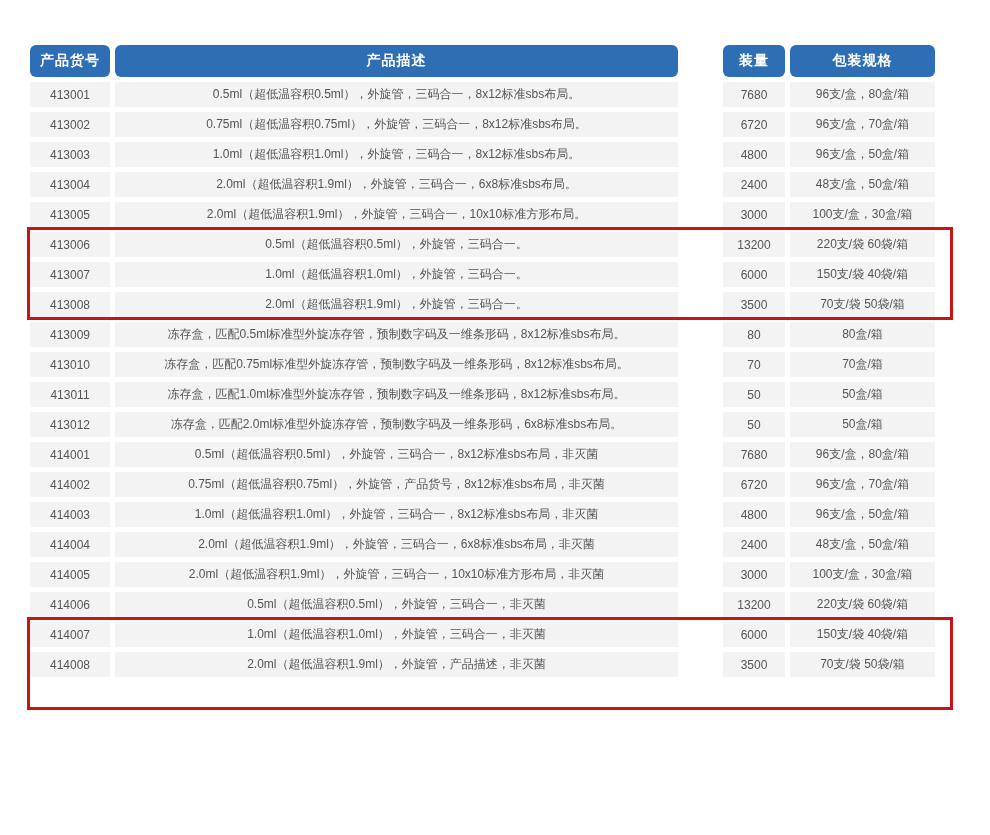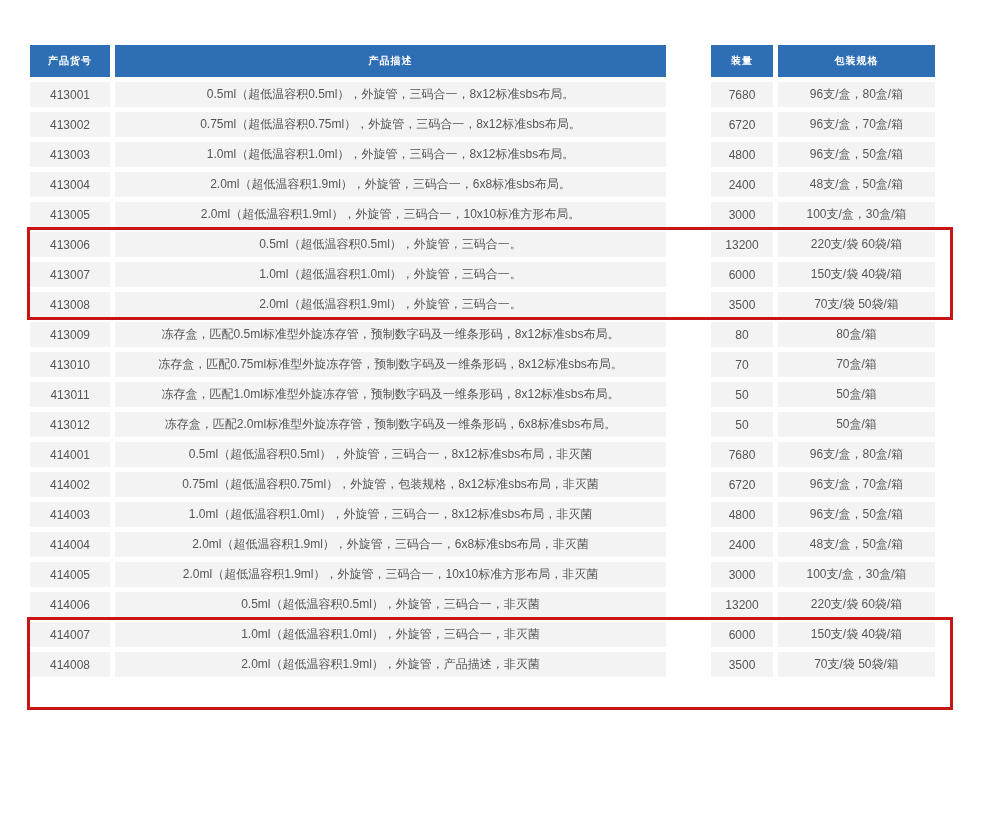--- a/index.html
+++ b/index.html
@@ -51,28 +51,29 @@
     justify-content: center;
     background: var(--row-bg);
     color: var(--row-text);
     font-size: 12px;
     white-space: nowrap;
     overflow: hidden;
   }
   .t-head .cell {
     background: var(--header-bg);
     color: var(--header-text);
-    font-size: 10px;
+    font-size: 14px;
     font-weight: bold;
     letter-spacing: 1px;
+    border-radius: 6px;
   }
   .c-code { width: 80px; flex: 0 0 auto; }
   .c-desc { flex: 1 1 auto; }
   .c-qty  { width: 62px; flex: 0 0 auto; margin-left: 40px; }
-  .c-pack { width: 157px; flex: 0 0 auto; }
+  .c-pack { width: 145px; flex: 0 0 auto; }
   .hl-box {
     position: absolute;
     left: 27px;
     width: 926px;
     height: 93px;
     border: 3px solid var(--highlight-border);
     box-sizing: border-box;
     pointer-events: none;
     background: transparent;
   }
@@ -163,21 +164,21 @@
         <div class="cell c-pack">50盒/箱</div>
       </div>
       <div class="t-row">
         <div class="cell c-code">414001</div>
         <div class="cell c-desc">0.5ml（超低温容积0.5ml），外旋管，三码合一，8x12标准sbs布局，非灭菌</div>
         <div class="cell c-qty">7680</div>
         <div class="cell c-pack">96支/盒，80盒/箱</div>
       </div>
       <div class="t-row">
         <div class="cell c-code">414002</div>
-        <div class="cell c-desc">0.75ml（超低温容积0.75ml），外旋管，包装规格，8x12标准sbs布局，非灭菌</div>
+        <div class="cell c-desc">0.75ml（超低温容积0.75ml），外旋管，产品货号，8x12标准sbs布局，非灭菌</div>
         <div class="cell c-qty">6720</div>
         <div class="cell c-pack">96支/盒，70盒/箱</div>
       </div>
       <div class="t-row">
         <div class="cell c-code">414003</div>
         <div class="cell c-desc">1.0ml（超低温容积1.0ml），外旋管，三码合一，8x12标准sbs布局，非灭菌</div>
         <div class="cell c-qty">4800</div>
         <div class="cell c-pack">96支/盒，50盒/箱</div>
       </div>
       <div class="t-row">

